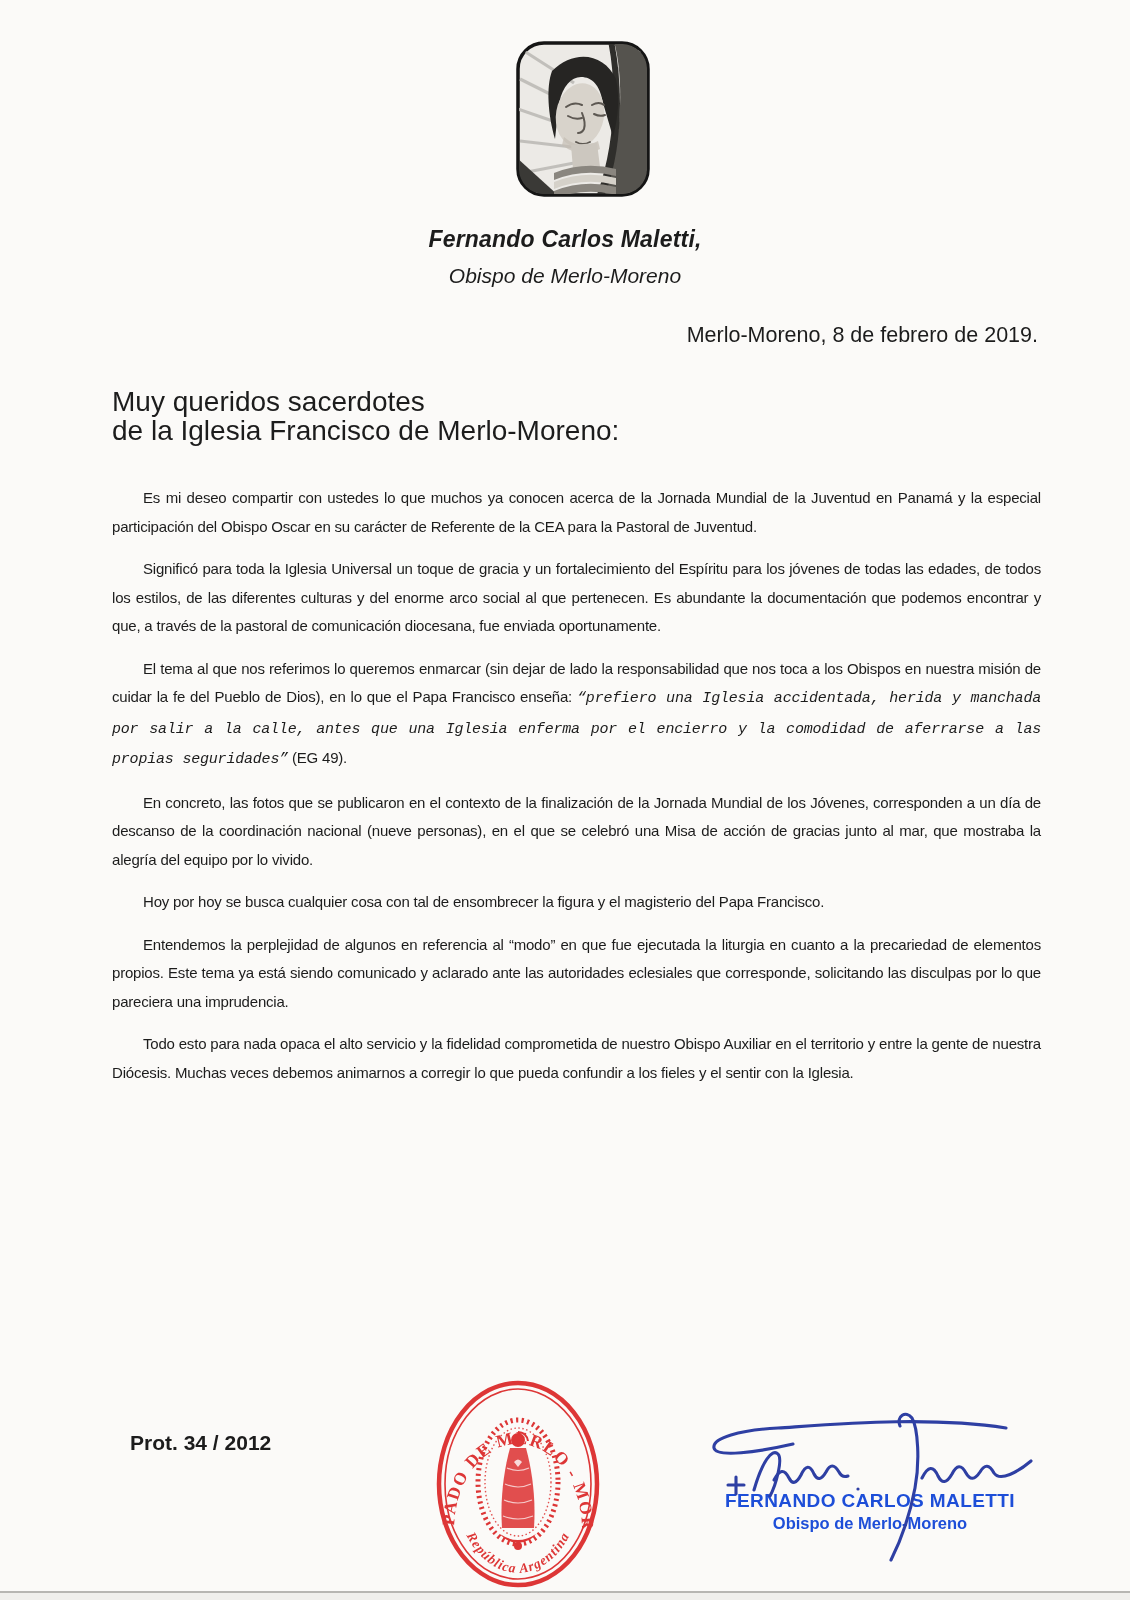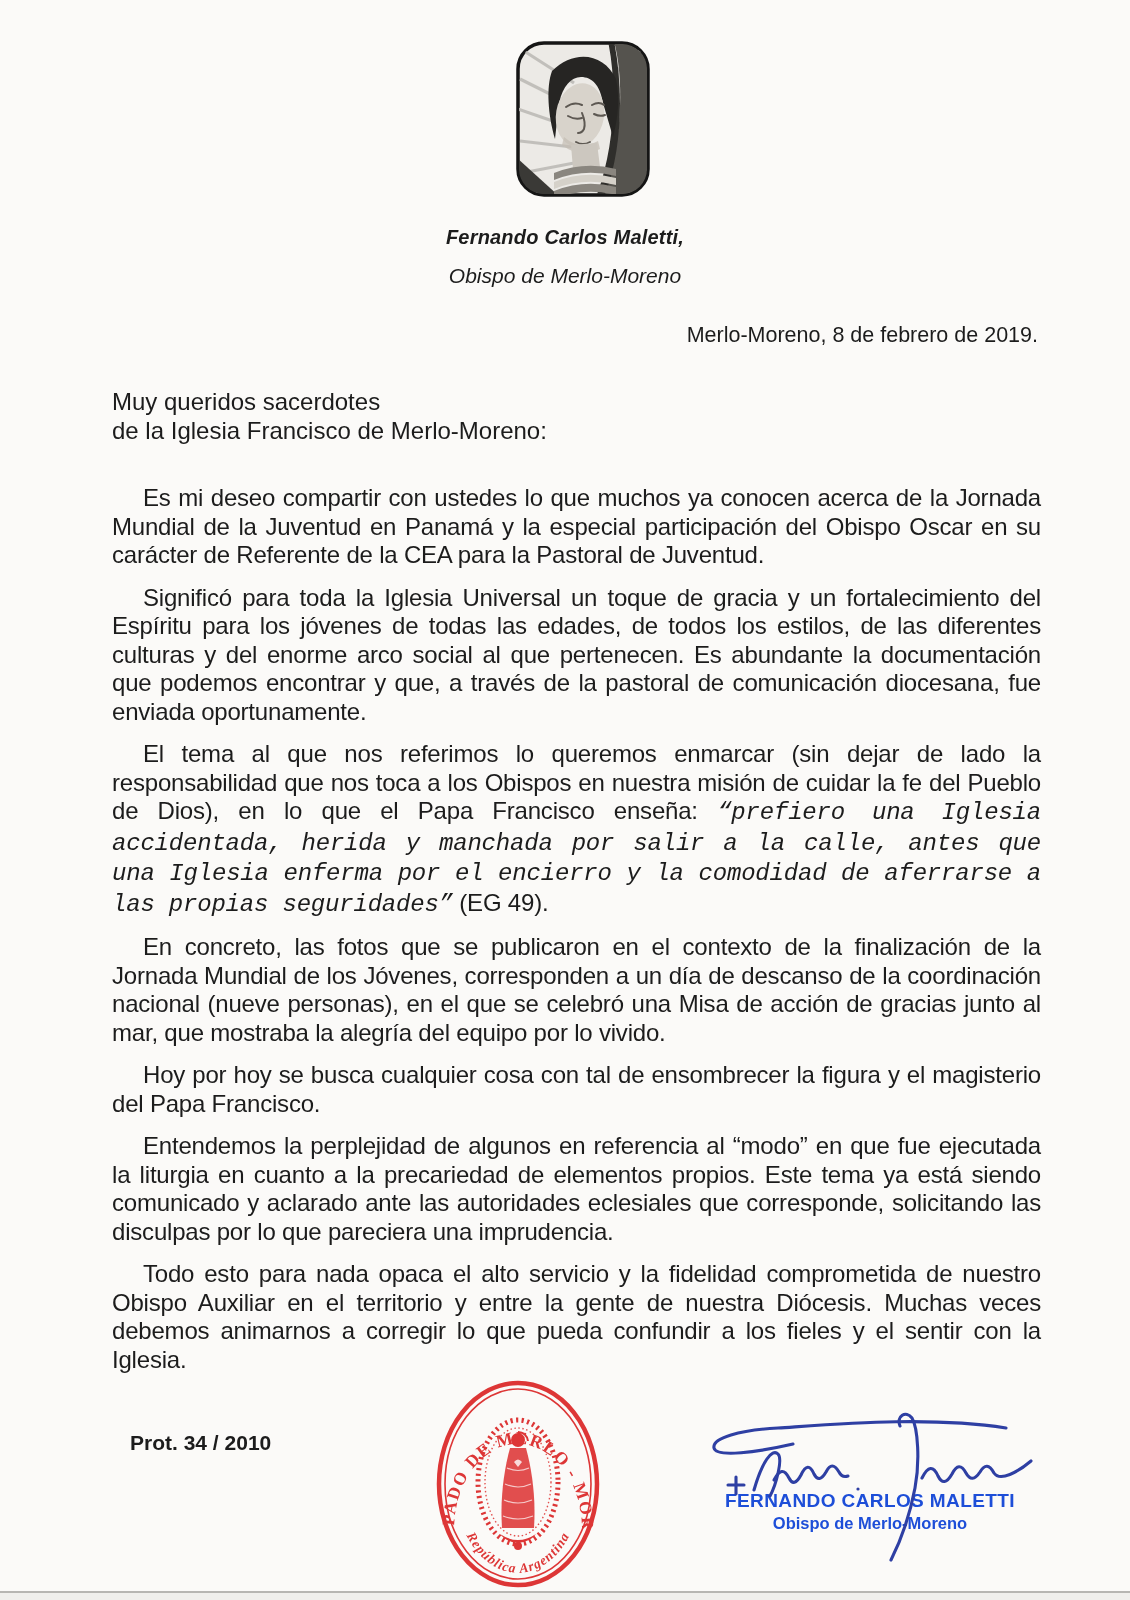--- a/index.html
+++ b/index.html
@@ -9,38 +9,38 @@
     margin:0 auto;
     background:#fbfaf8;
     font-family:"Liberation Sans", sans-serif;
     color:#1c1c1c;
     overflow:hidden;
   }
   
   .emblem{position:absolute;left:516px;top:41px;width:134px;height:156px;}
   .lh-title{
     position:absolute;left:0;top:226px;width:1130px;text-align:center;
-    font-size:20px;font-weight:700;font-style:italic;letter-spacing:.2px;
+    font-size:23px;font-weight:700;font-style:italic;letter-spacing:.2px;
   }
   .lh-subtitle{
     position:absolute;left:0;top:264px;width:1130px;text-align:center;
     font-size:21px;font-style:italic;
   }
   .dateline{
     position:absolute;right:92px;top:323px;
     font-size:21.5px;
   }
   .salutation{
     position:absolute;left:112px;top:388px;
-    font-size:24px;line-height:28.5px;
+    font-size:28px;line-height:28.5px;
   }
   
   .letter-body{
     position:absolute;left:112px;top:484px;width:929px;
-    font-size:24px;line-height:28.5px;text-align:justify;
+    font-size:15px;line-height:28.5px;text-align:justify;
     letter-spacing:-0.2px;
   }
   .letter-body p{margin:0 0 14px 0;text-indent:31px;}
   .quote-italic{font-style:italic;font-family:Liberation Mono, monospace;}
   
   .prot{
     position:absolute;left:130px;top:1431px;
     font-size:21px;font-weight:700;
   }
   .seal{position:absolute;left:434px;top:1378px;width:168px;height:212px;}
@@ -123,21 +123,21 @@
   <div class="letter-body">
     <p>Es mi deseo compartir con ustedes lo que muchos ya conocen acerca de la Jornada Mundial de la Juventud en Panamá y la especial participación del Obispo Oscar en su carácter de Referente de la CEA para la Pastoral de Juventud.</p>
     <p>Significó para toda la Iglesia Universal un toque de gracia y un fortalecimiento del Espíritu para los jóvenes de todas las edades, de todos los estilos, de las diferentes culturas y del enorme arco social al que pertenecen. Es abundante la documentación que podemos encontrar y que, a través de la pastoral de comunicación diocesana, fue enviada oportunamente.</p>
     <p><span>El tema al que nos referimos lo queremos enmarcar (sin dejar de lado la responsabilidad que nos toca a los Obispos en nuestra misión de cuidar la fe del Pueblo de Dios), en lo que el Papa Francisco enseña: </span><span class="quote-italic">“prefiero una Iglesia accidentada, herida y manchada por salir a la calle, antes que una Iglesia enferma por el encierro y la comodidad de aferrarse a las propias seguridades”</span><span> (EG 49).</span></p>
     <p>En concreto, las fotos que se publicaron en el contexto de la finalización de la Jornada Mundial de los Jóvenes, corresponden a un día de descanso de la coordinación nacional (nueve personas), en el que se celebró una Misa de acción de gracias junto al mar, que mostraba la alegría del equipo por lo vivido.</p>
     <p>Hoy por hoy se busca cualquier cosa con tal de ensombrecer la figura y el magisterio del Papa Francisco.</p>
     <p>Entendemos la perplejidad de algunos en referencia al “modo” en que fue ejecutada la liturgia en cuanto a la precariedad de elementos propios. Este tema ya está siendo comunicado y aclarado ante las autoridades eclesiales que corresponde, solicitando las disculpas por lo que pareciera una imprudencia.</p>
     <p>Todo esto para nada opaca el alto servicio y la fidelidad comprometida de nuestro Obispo Auxiliar en el territorio y entre la gente de nuestra Diócesis. Muchas veces debemos animarnos a corregir lo que pueda confundir a los fieles y el sentir con la Iglesia.</p>
   </div>
 
-  <div class="prot">Prot. 34 / 2010</div>
+  <div class="prot">Prot. 34 / 2012</div>
 
   <svg class="seal" viewBox="0 0 168 212" aria-hidden="true">
     <defs>
       <path id="arcTop" d="M 20 152 A 64 86 0 1 1 148 152" fill="none"></path>
       <path id="arcBottom" d="M 30 152 A 62 84 0 0 0 138 152" fill="none"></path>
     </defs>
     <g stroke="#dd3636" fill="none">
       <ellipse cx="84" cy="106" rx="79" ry="101" stroke-width="4.5"></ellipse>
       <ellipse cx="84" cy="106" rx="73" ry="95" stroke-width="1.6"></ellipse>
     </g>

